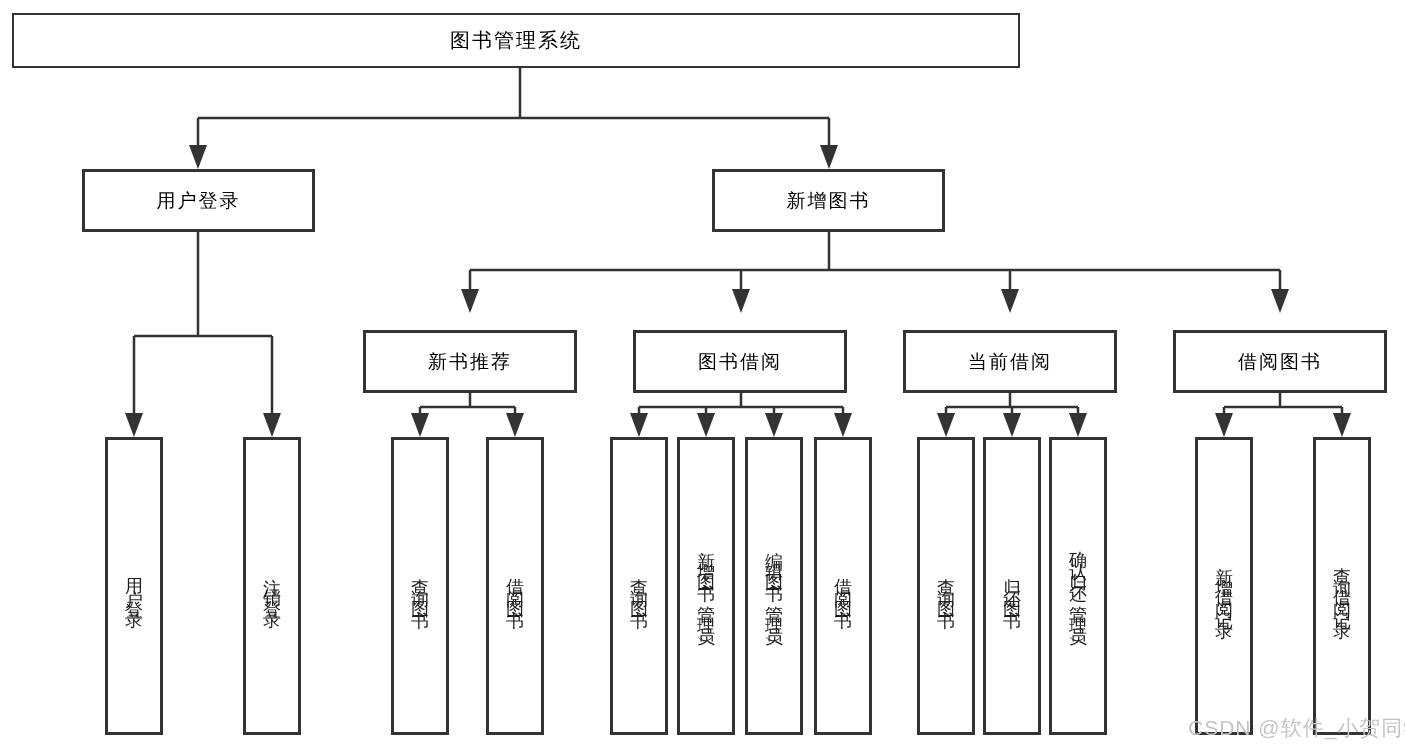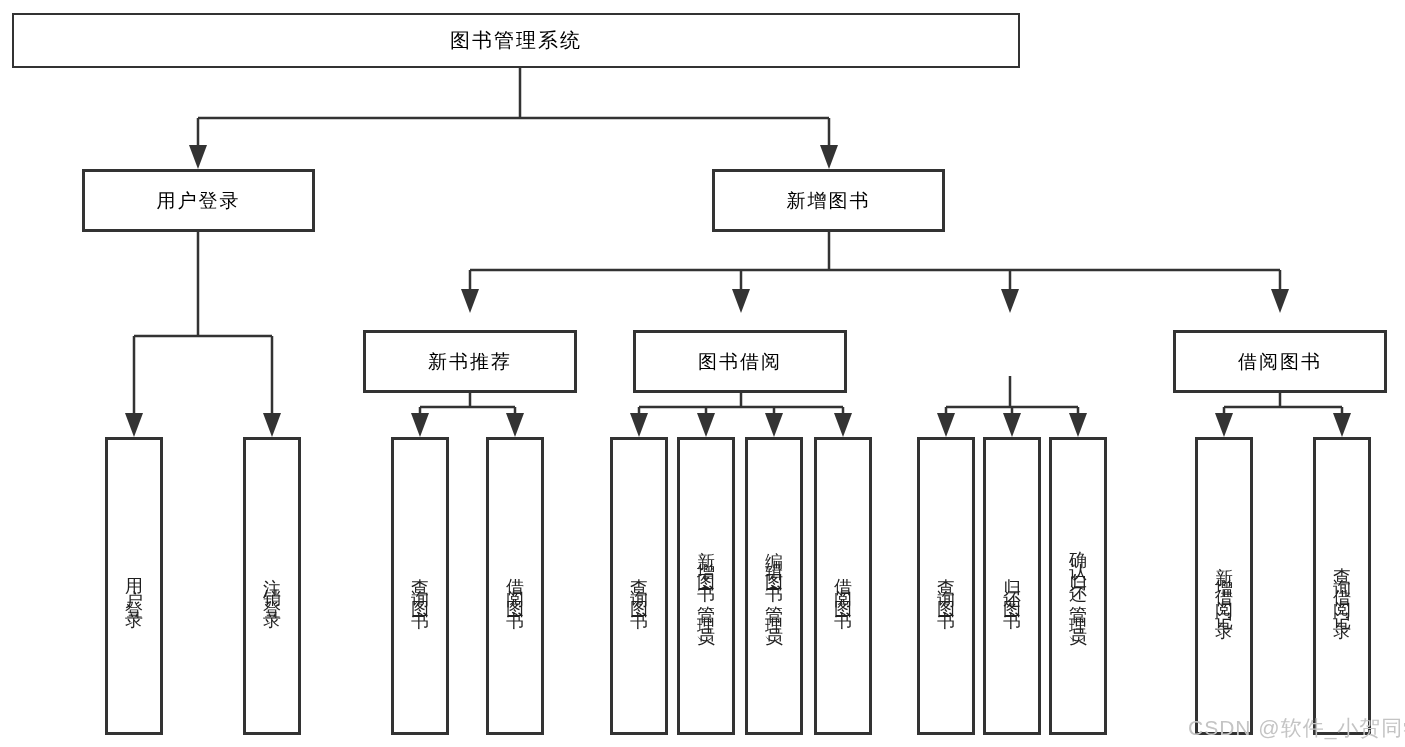--- a/index.html
+++ b/index.html
@@ -94,20 +94,21 @@
          M1215,413 h18 L1224,437 Z M1333,413 h18 L1342,437 Z"></path>
   </svg>
 
   <div class="hbox rootbox">图书管理系统</div>
 
   <div class="hbox l2" style="left:82px;">用户登录</div>
   <div class="hbox l2" style="left:712px;">新增图书</div>
 
   <div class="hbox l3" style="left:363px;">新书推荐</div>
   <div class="hbox l3" style="left:633px;font-family:Liberation Serif, serif;">图书借阅</div>
+  <div class="hbox l3" style="left:903px;">当前借阅</div>
   <div class="hbox l3" style="left:1173px;">借阅图书</div>
 
   <div class="leaf" style="left:105px;">
     <span>用户登录</span>
   </div>
   <div class="leaf" style="left:243px;">
     <span>注销登录</span>
   </div>
 
   <div class="leaf" style="left:391px;">

